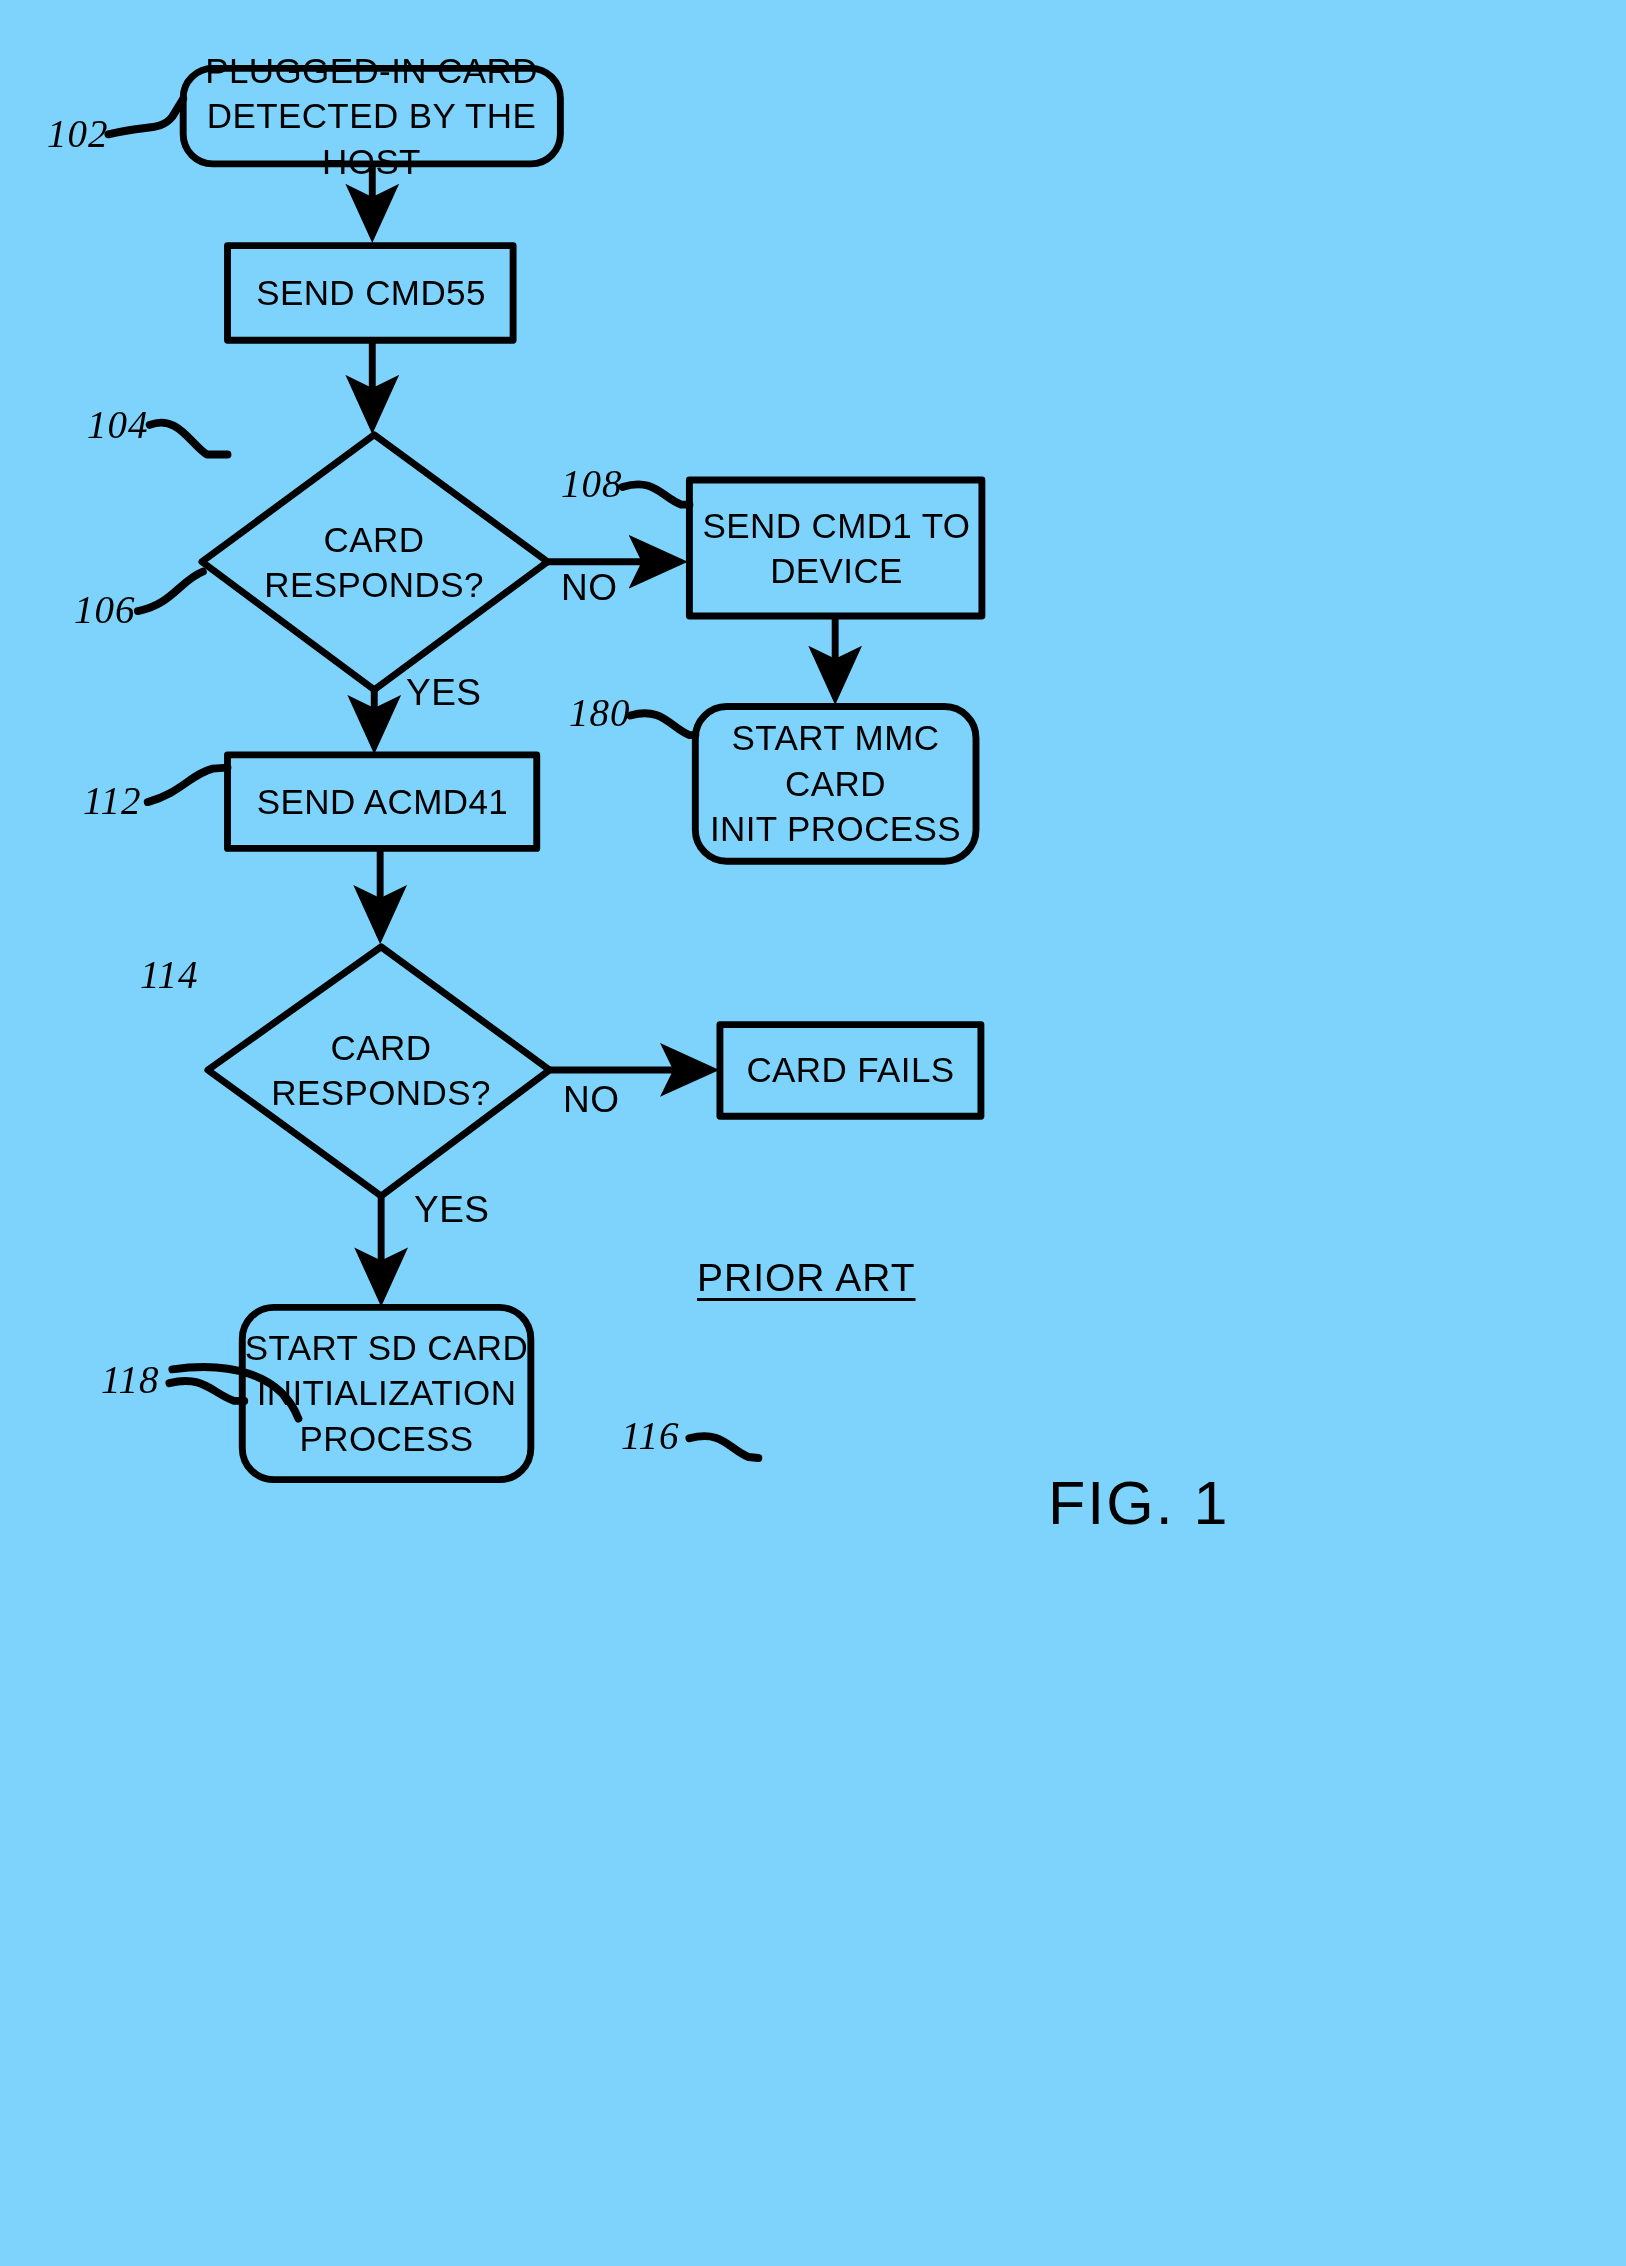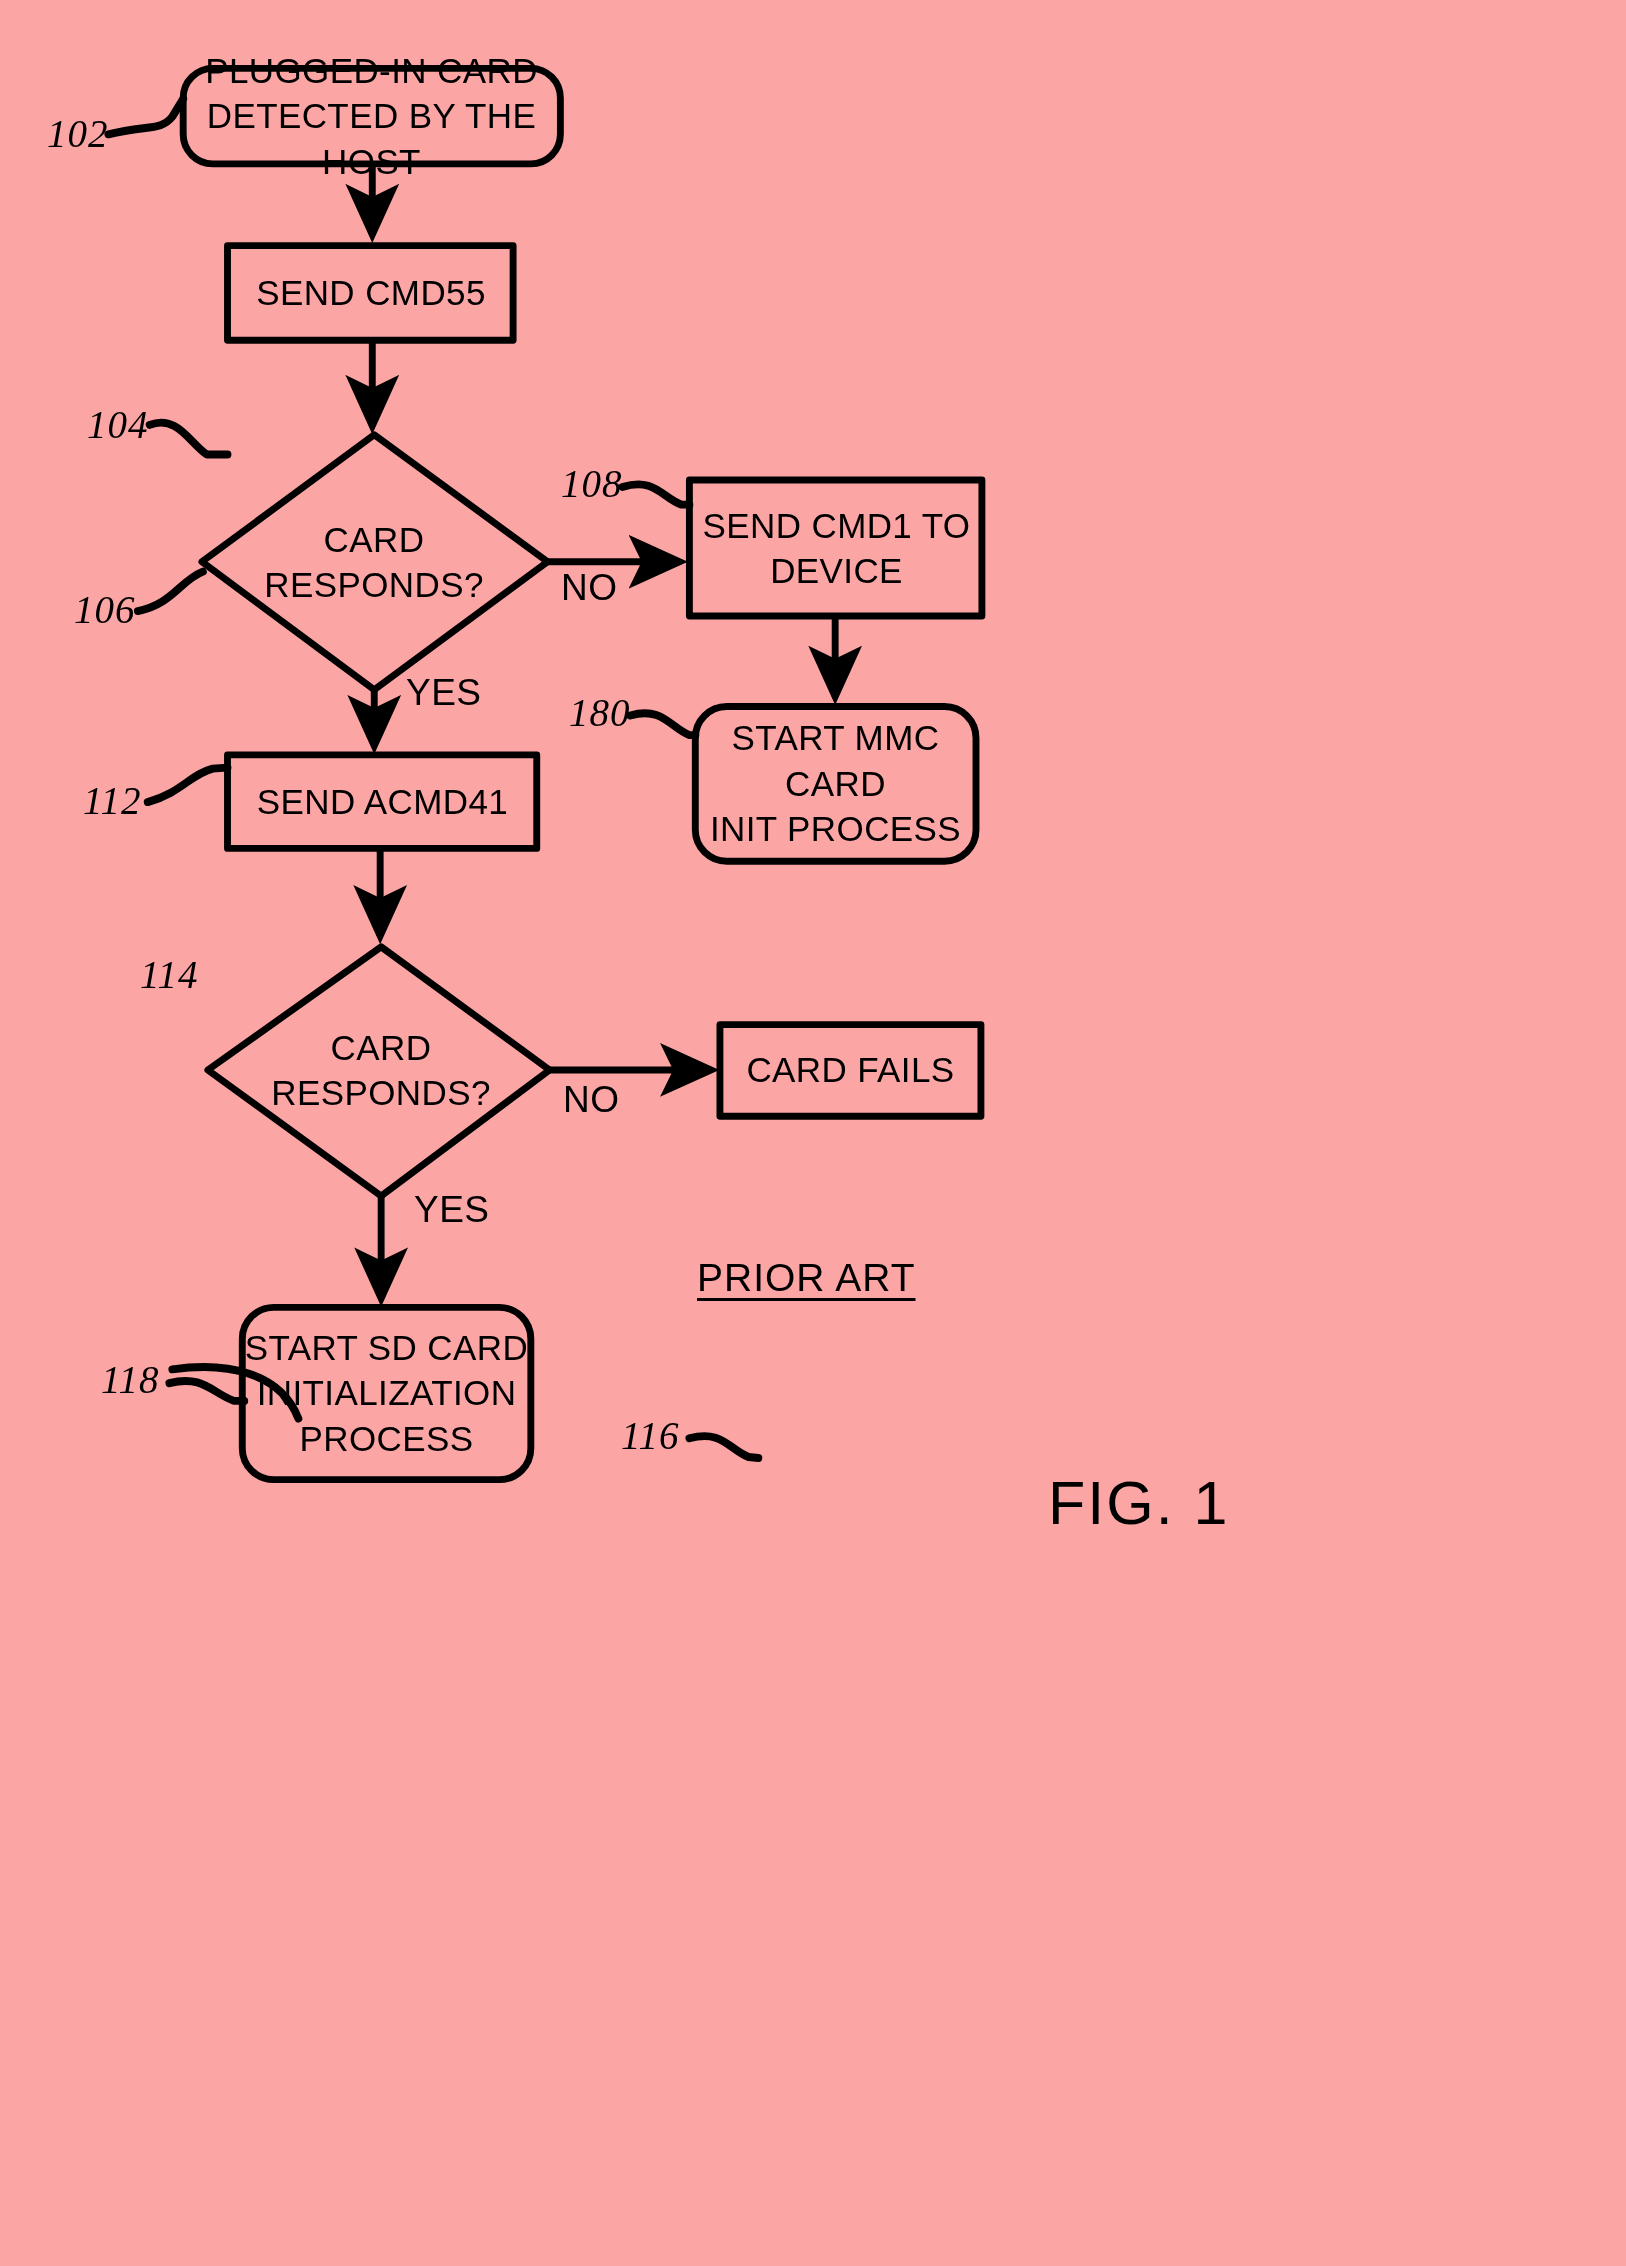--- a/index.html
+++ b/index.html
@@ -8,21 +8,21 @@
     background: #ffffff;
   }
   body {
     font-family: "Liberation Sans", sans-serif;
     color: #000000;
   }
   #page {
     position: relative;
     width: 1626px;
     height: 2267px;
-    background: #fca5a5;
+    background: #7dd3fc;
     overflow: hidden;
   }
   #figure-svg {
     position: absolute;
     left: 0;
     top: 0;
     width: 1626px;
     height: 2267px;
   }
   

